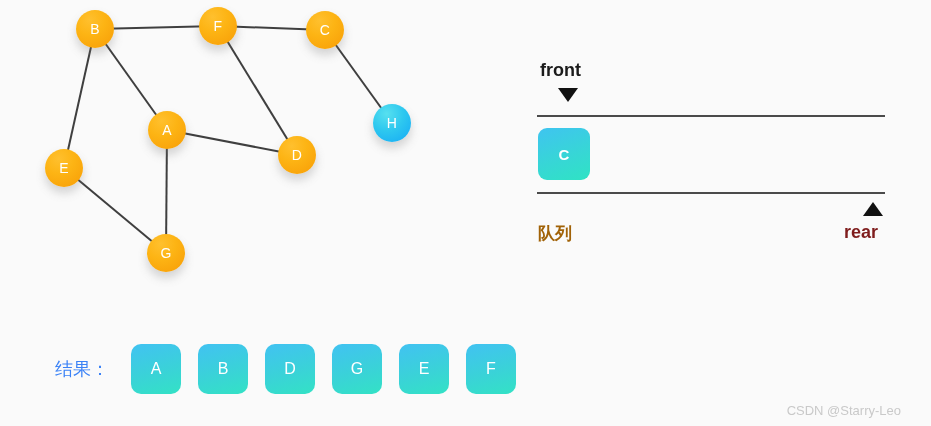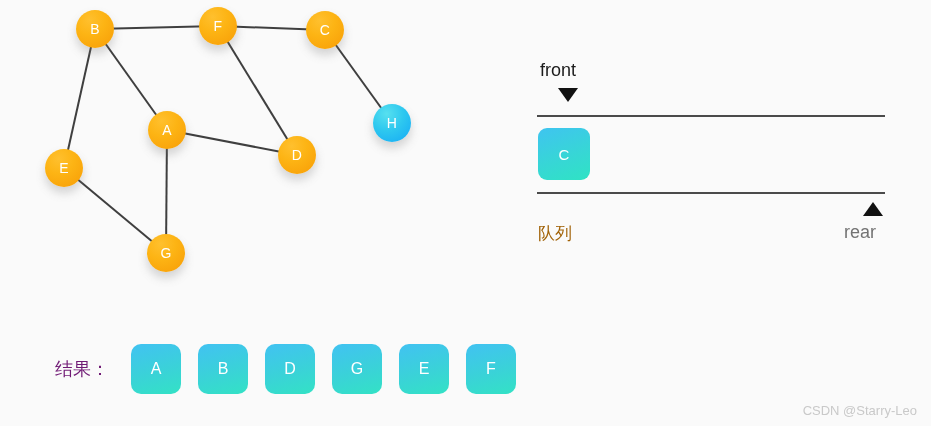--- a/index.html
+++ b/index.html
@@ -51,20 +51,21 @@
     background: radial-gradient(circle at 36% 26%, #57e0ef 0%, #2ec8ef 45%, #15a9f5 100%);
   }
 
   
   #queue-panel {
     position: absolute;
     left: 530px;
     top: 50px;
     width: 380px;
     height: 210px;
+    font-weight: bold;
   }
   #front-label {
     position: absolute;
     left: 10px;
     top: 10px;
     font-size: 18px;
     color: #1b1b1b;
   }
   #front-arrow {
     position: absolute;
@@ -111,42 +112,42 @@
     height: 0;
     border-left: 10px solid transparent;
     border-right: 10px solid transparent;
     border-bottom: 14px solid #111111;
   }
   #rear-label {
     position: absolute;
     left: 314px;
     top: 172px;
     font-size: 18px;
-    color: #737373;
+    color: #7f1d1d;
     text-align: center;
   }
   #queue-name {
     position: absolute;
     left: 8px;
     top: 172px;
     font-size: 17px;
     color: #a16207;
   }
 
   
   #result-row {
     position: absolute;
     left: 55px;
     top: 344px;
     display: flex;
     align-items: center;
   }
   #result-label {
     font-size: 18px;
-    color: #701a75;
+    color: #3b82f6;
     margin-right: 22px;
   }
   #result-tiles {
     display: flex;
     gap: 17px;
   }
   .result-tile {
     width: 50px;
     height: 50px;
     border-radius: 10px;
@@ -154,21 +155,21 @@
     align-items: center;
     justify-content: center;
     color: #ffffff;
     font-size: 16px;
     background: linear-gradient(165deg, #41c2f2 0%, #3ad2d8 55%, #33e2c5 100%);
   }
 
   
   #watermark {
     position: absolute;
-    right: 14px;
+    right: 30px;
     bottom: 8px;
     font-size: 13px;
     color: #c9c9c9;
   }
 </style>
 </head>
 <body>
 
 <div id="graph-panel">
   <svg id="graph-edges" viewBox="0 0 470 300" xmlns="http://www.w3.org/2000/svg">

